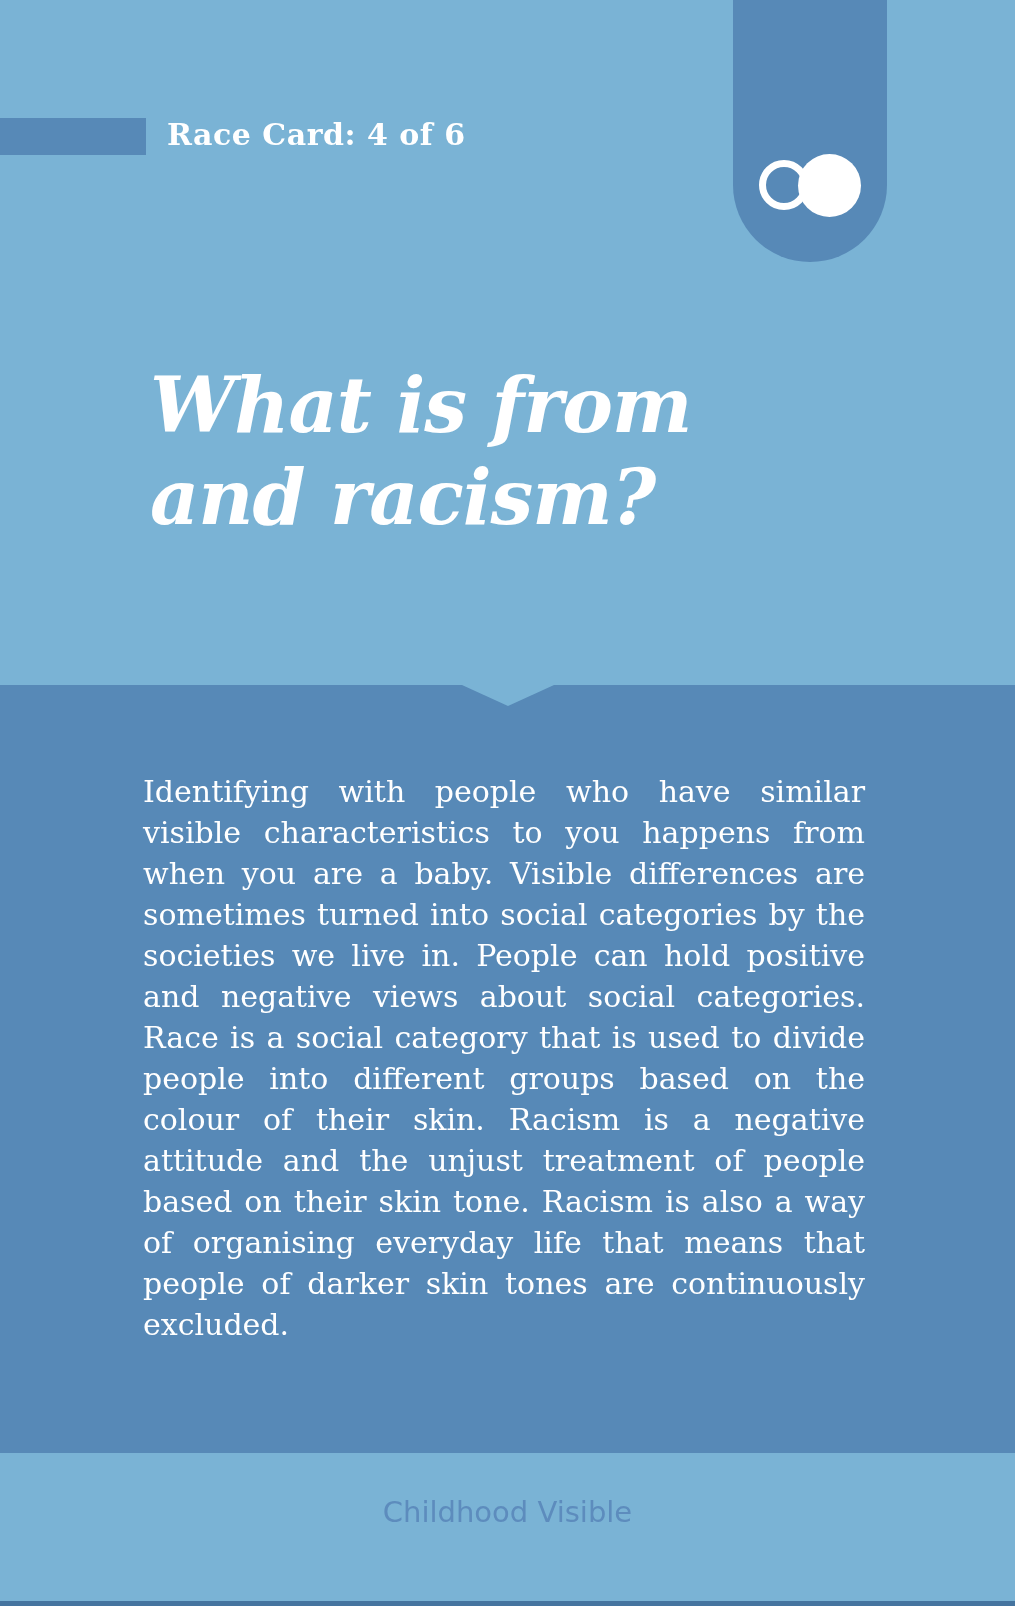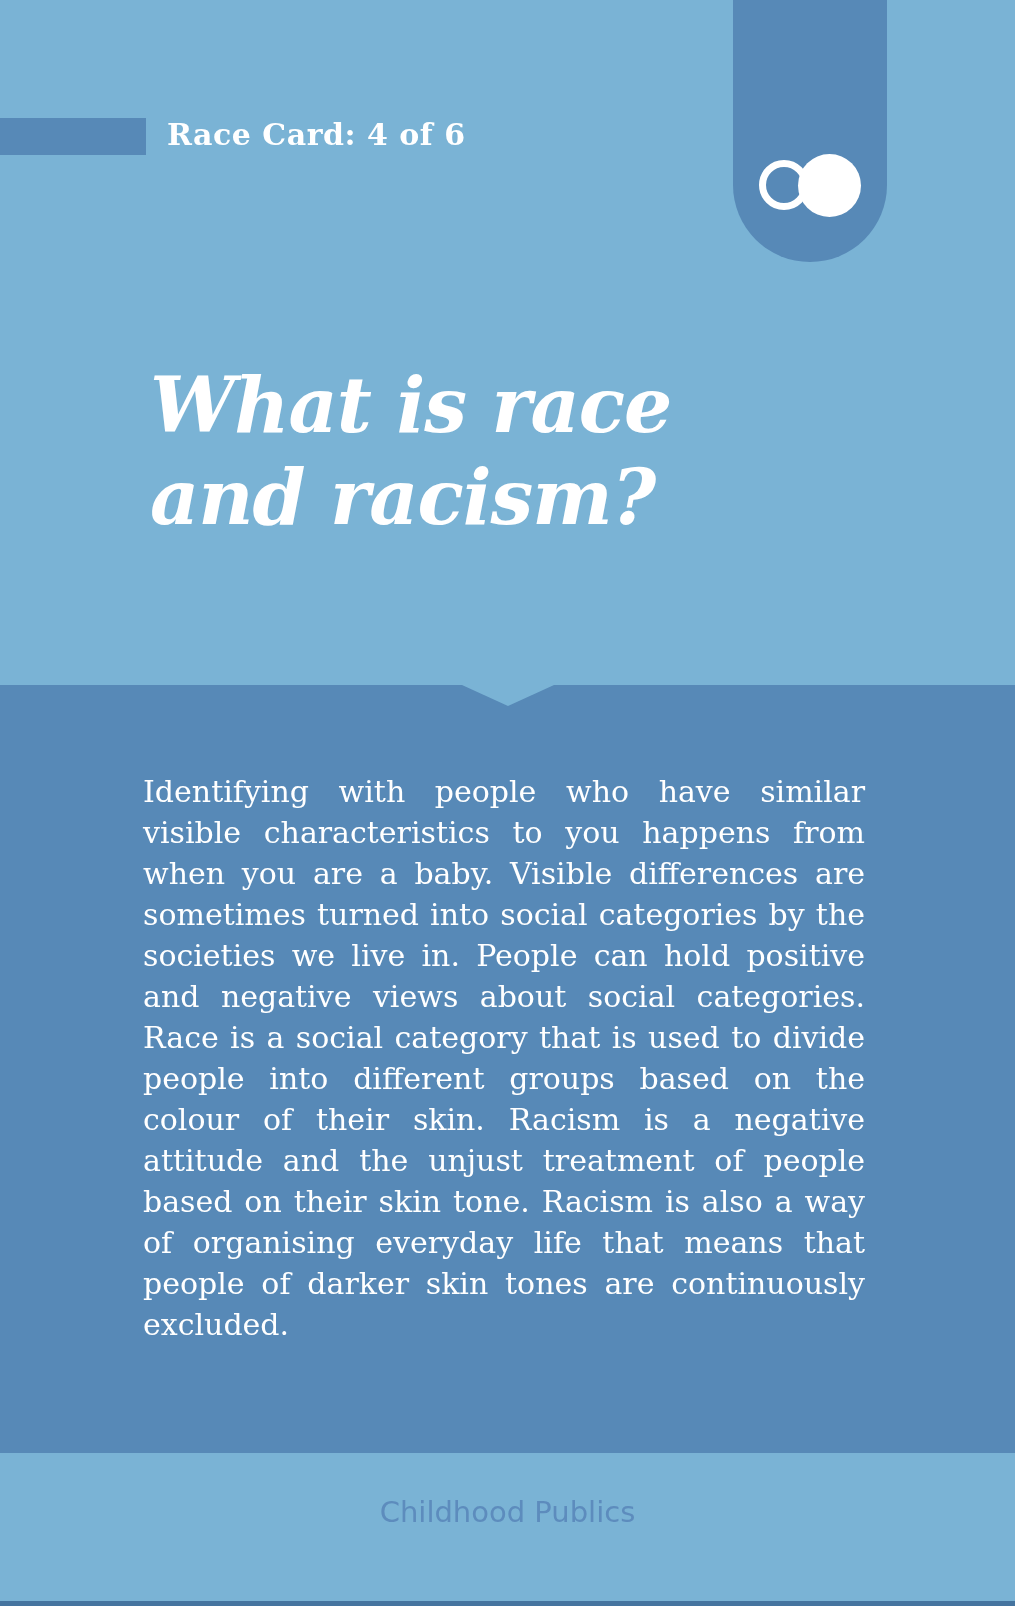--- a/index.html
+++ b/index.html
@@ -97,22 +97,22 @@
 <div class="index-accent"></div>
 <div class="index-label">Race Card: 4 of 6</div>
 
 <div class="bookmark-tab">
   <div class="logo">
     <div class="ring"></div>
     <div class="dot"></div>
   </div>
 </div>
 
-<h1 class="card-title">What is race
+<h1 class="card-title">What is from
 and racism?</h1>
 
 <div class="content-panel">
   <div class="chevron-notch"></div>
   <p class="card-body-text">Identifying with people who have similar visible characteristics to you happens from when you are a baby. Visible differences are sometimes turned into social categories by the societies we live in. People can hold positive and negative views about social categories. Race is a social category that is used to divide people into different groups based on the colour of their skin. Racism is a negative attitude and the unjust treatment of people based on their skin tone. Racism is also a way of organising everyday life that means that people of darker skin tones are continuously excluded.</p>
 </div>
 
-<div class="footer-brand">Childhood Publics</div>
+<div class="footer-brand">Childhood Visible</div>
 <div class="bottom-bar"></div>
 
 </body></html>

